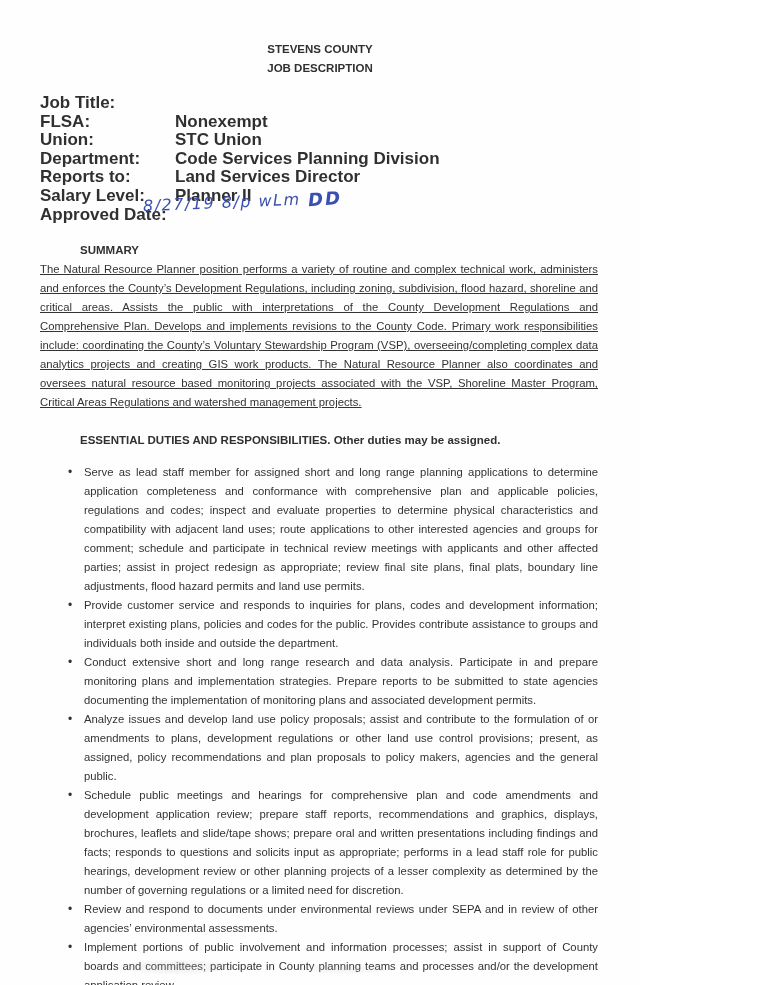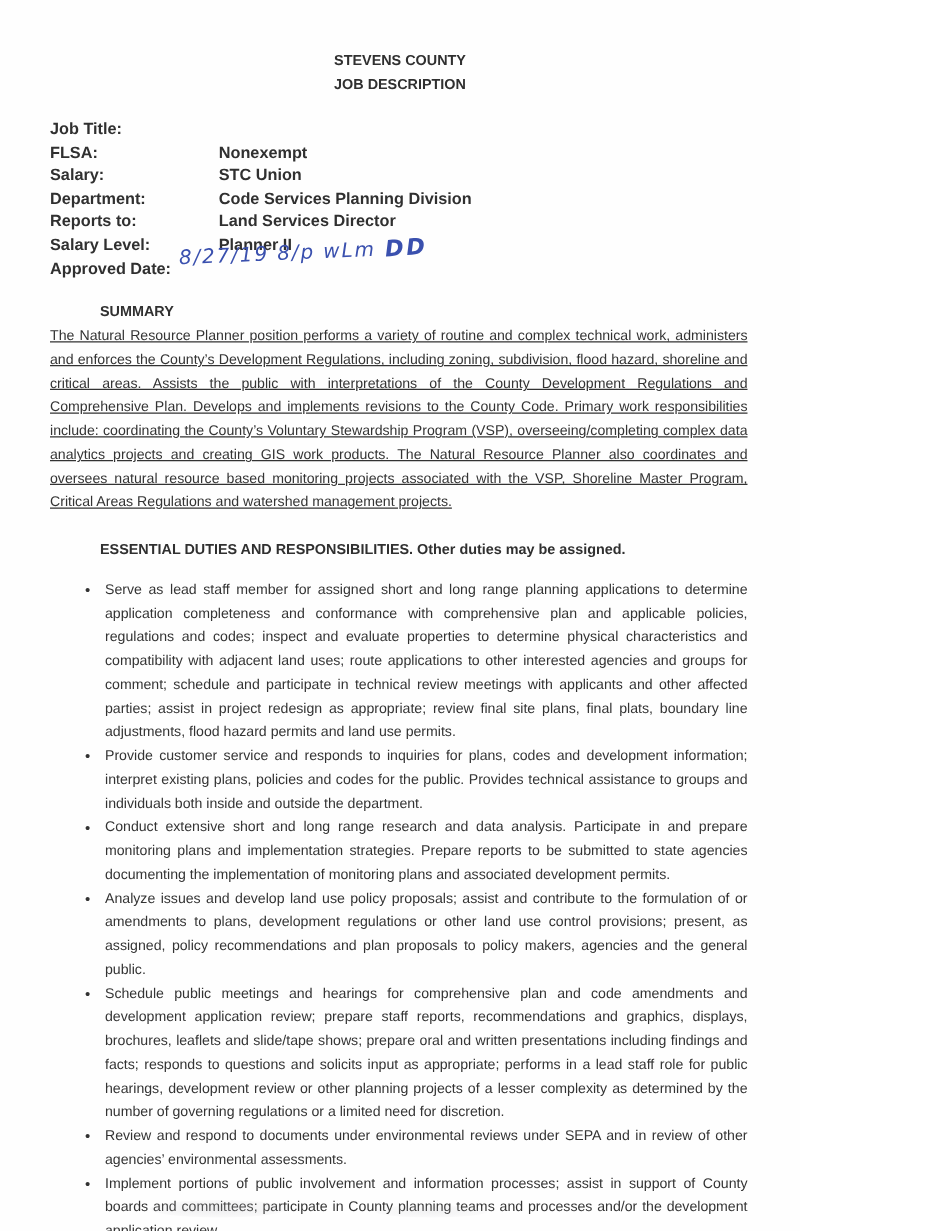--- a/index.html
+++ b/index.html
@@ -19,21 +19,21 @@
   .doc-title {
     padding-top: 40px;
     text-align: center;
     font-weight: bold;
     font-size: 11.5px;
     line-height: 19px;
     color: #303030;
   }
   .fields {
     margin: 16px 40px 0 40px;
-    font-size: 13px;
+    font-size: 17px;
     font-weight: bold;
     color: #303030;
   }
   .field-row {
     display: flex;
     line-height: 18.6px;
   }
   .field-label {
     width: 135px;
     flex: 0 0 135px;
@@ -135,21 +135,21 @@
 
   <div class="fields">
     <div class="field-row">
       <span class="field-label">Job Title:</span>
     </div>
     <div class="field-row">
       <span class="field-label">FLSA:</span>
       <span class="field-value">Nonexempt</span>
     </div>
     <div class="field-row">
-      <span class="field-label">Salary:</span>
+      <span class="field-label">Union:</span>
       <span class="field-value">STC Union</span>
     </div>
     <div class="field-row">
       <span class="field-label">Department:</span>
       <span class="field-value">Code Services Planning Division</span>
     </div>
     <div class="field-row">
       <span class="field-label">Reports to:</span>
       <span class="field-value">Land Services Director</span>
     </div>
@@ -168,21 +168,21 @@
 
   <div class="section summary-section">
     <div class="section-heading">SUMMARY</div>
     <p class="body-paragraph">The Natural Resource Planner position performs a variety of routine and complex technical work, administers and enforces the County’s Development Regulations, including zoning, subdivision, flood hazard, shoreline and critical areas. Assists the public with interpretations of the County Development Regulations and Comprehensive Plan. Develops and implements revisions to the County Code. Primary work responsibilities include: coordinating the County’s Voluntary Stewardship Program (VSP), overseeing/completing complex data analytics projects and creating GIS work products.  The Natural Resource Planner also coordinates and oversees natural resource based monitoring projects associated with the VSP, Shoreline Master Program, Critical Areas Regulations and watershed management projects.</p>
   </div>
 
   <div class="section duties-section">
     <div class="section-heading">ESSENTIAL DUTIES AND RESPONSIBILITIES. Other duties may be assigned.</div>
     <ul class="duties-list">
       <li>Serve as lead staff member for assigned short and long range planning applications to determine application completeness and conformance with comprehensive plan and applicable policies, regulations and codes; inspect and evaluate properties to determine physical characteristics and compatibility with adjacent land uses; route applications to other interested agencies and groups for comment; schedule and participate in technical review meetings with applicants and other affected parties; assist in project redesign as appropriate; review final site plans, final plats, boundary line adjustments, flood hazard permits and  land use permits.</li>
-      <li>Provide customer service and responds to inquiries for plans, codes and development information; interpret existing plans, policies and codes for the public.  Provides technical assistance to groups and individuals both inside and outside the department.</li>
+      <li>Provide customer service and responds to inquiries for plans, codes and development information; interpret existing plans, policies and codes for the public.  Provides contribute assistance to groups and individuals both inside and outside the department.</li>
       <li>Conduct extensive short and long range research and data analysis. Participate in and prepare monitoring plans and implementation strategies. Prepare reports to be submitted to state agencies documenting the implementation of monitoring plans and associated development permits.</li>
       <li>Analyze issues and develop land use policy proposals; assist and contribute to the formulation of or amendments to plans, development regulations or other land use control provisions; present, as assigned, policy recommendations and plan proposals to policy makers, agencies and the general public.</li>
       <li>Schedule public meetings and hearings for comprehensive plan and code amendments and development application review; prepare staff reports, recommendations and graphics, displays, brochures, leaflets and slide/tape shows; prepare oral and written presentations including findings and facts; responds to questions and solicits input as appropriate; performs in a lead staff role for public hearings, development review or other planning projects of a lesser complexity as determined by the number of governing regulations or a limited need for discretion.</li>
       <li>Review and respond to documents under environmental reviews under SEPA and in review of other agencies’ environmental assessments.</li>
       <li>Implement portions of public involvement and information processes; assist in support of County boards and committees; participate in County planning teams and processes and/or the development application review.</li>
       <li>Review plans, regulations, and other proposals prepared by other agencies or jurisdictions.</li>
     </ul>
   </div>
 
   <div class="scan-smudge smudge-1"></div>

